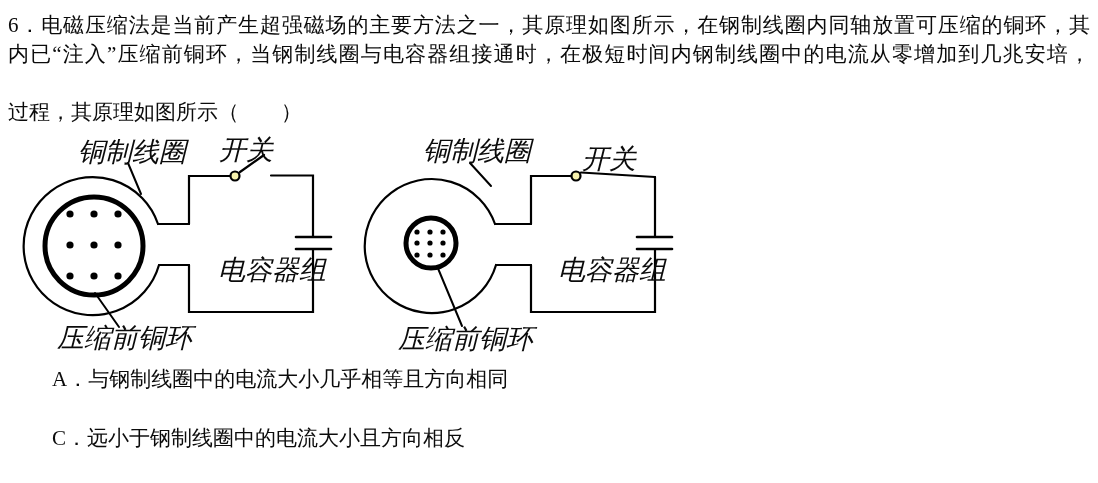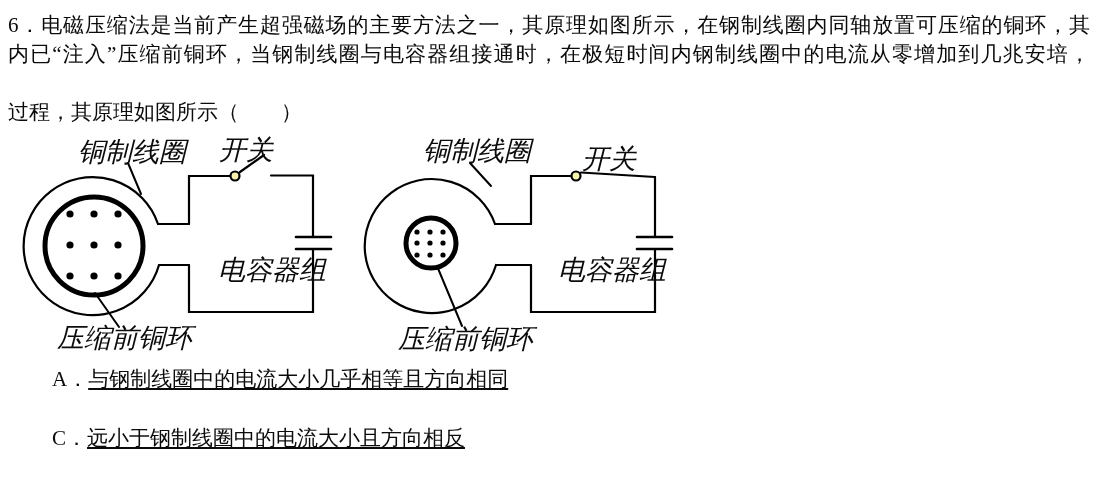--- a/index.html
+++ b/index.html
@@ -9,21 +9,21 @@
   }
   .qline{
     position:absolute;left:8px;width:1082px;font-size:21px;line-height:24px;
     white-space:normal;color:#0b0b0b;
   }
   .qline.just{text-align:justify;text-align-last:justify;}
   .fig-label{
     position:absolute;font-size:27px;line-height:22px;white-space:nowrap;color:#0b0b0b;font-style:italic;
   }
   .option{
-    position:absolute;left:52px;font-size:21px;line-height:24px;white-space:nowrap;color:#0b0b0b;text-decoration:underline;
+    position:absolute;left:52px;font-size:21px;line-height:24px;white-space:nowrap;color:#0b0b0b;
   }
   .option .letter{display:inline-block;min-width:34px;}
   svg.fig{position:absolute;left:0;top:130px;}
 </style>
 </head>
 <body>
 
 <div class="page">
 
   <div class="qline just" style="top:13px">6．电磁压缩法是当前产生超强磁场的主要方法之一，其原理如图所示，在钢制线圈内同轴放置可压缩的铜环，其</div>

